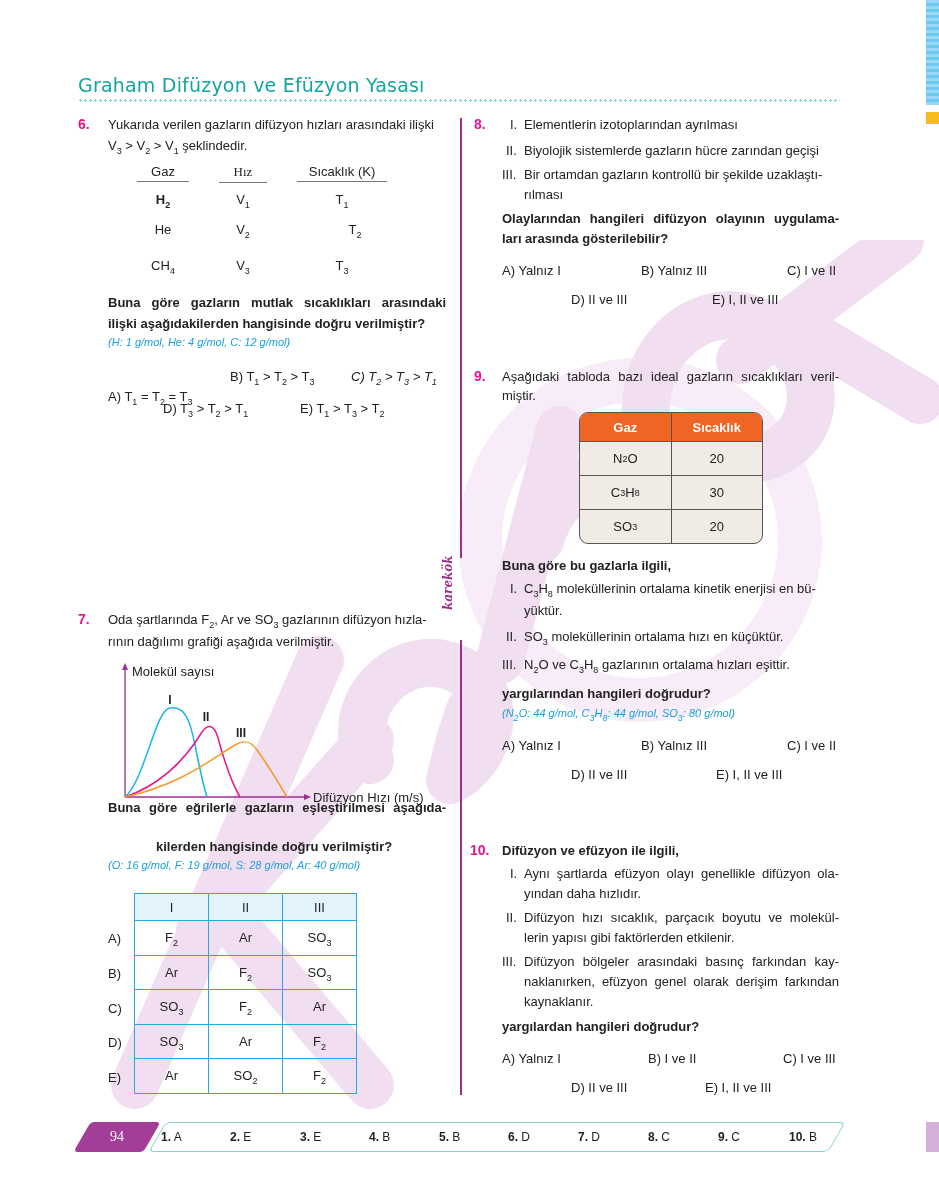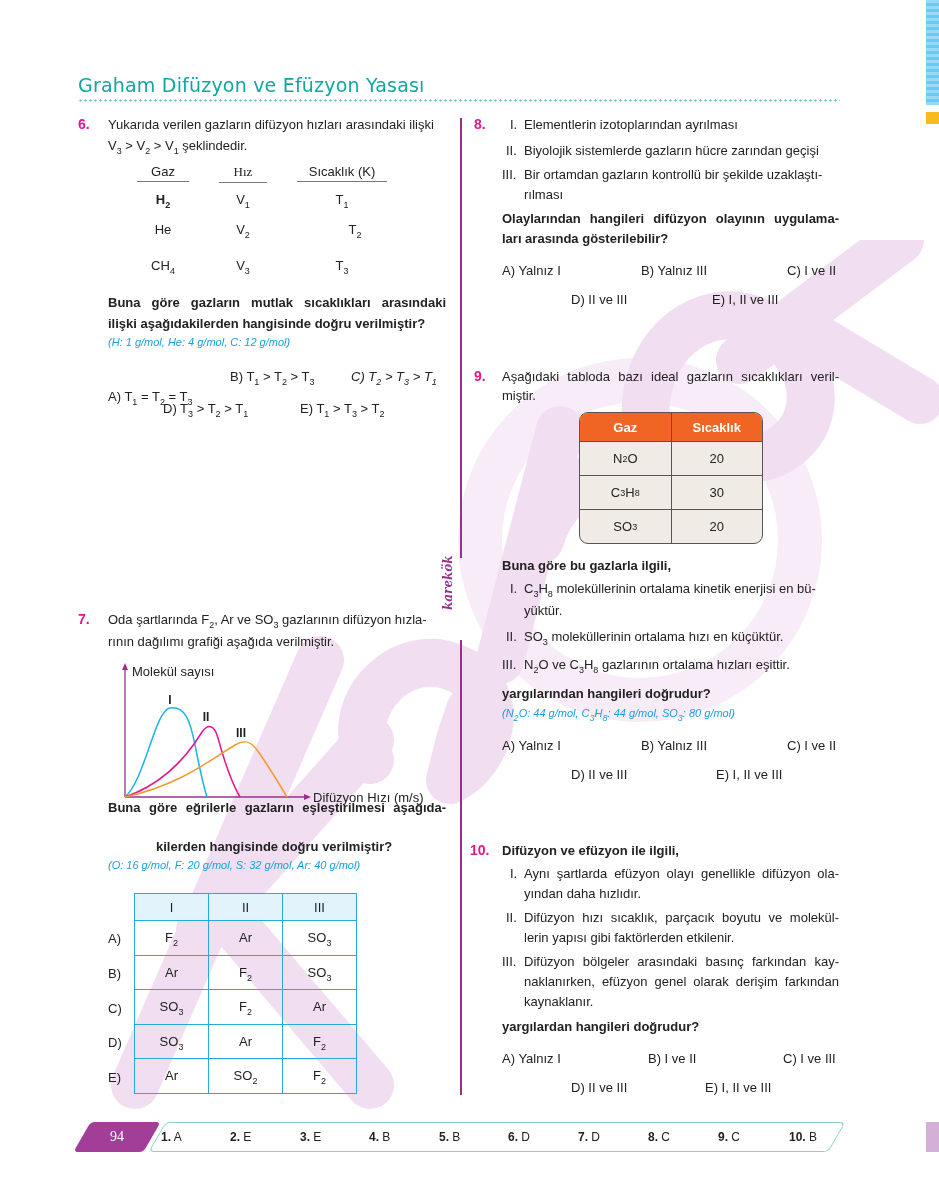--- a/index.html
+++ b/index.html
@@ -146,21 +146,21 @@
 
       <text x="22" y="16" font-family="Liberation Sans, sans-serif" font-size="13" fill="#222">Molekül sayısı</text>
       <text x="60" y="44" font-family="Liberation Sans, sans-serif" font-size="12" font-weight="bold" fill="#222" text-anchor="middle">I</text>
       <text x="96" y="61" font-family="Liberation Sans, sans-serif" font-size="12" font-weight="bold" fill="#222" text-anchor="middle">II</text>
       <text x="131" y="77" font-family="Liberation Sans, sans-serif" font-size="12" font-weight="bold" fill="#222" text-anchor="middle">III</text>
       <text x="203" y="142" font-family="Liberation Sans, sans-serif" font-size="13" fill="#222">Difüzyon Hızı (m/s)</text>
     </svg>
 
     <div class="txt bold" style="left:108px; top:797px; width:338px; text-align:justify; text-align-last:justify;">Buna göre eğrilerle gazların eşleştirilmesi aşağıda-</div>
     <div class="txt bold" style="left:108px; top:836px;margin-left:48px;">kilerden hangisinde doğru verilmiştir?</div>
-    <div class="hint" style="left:108px; top:859px;">(O: 16 g/mol, F: 20 g/mol, S: 32 g/mol, Ar: 40 g/mol)</div>
+    <div class="hint" style="left:108px; top:859px;">(O: 16 g/mol, F: 19 g/mol, S: 28 g/mol, Ar: 40 g/mol)</div>
 
     <div class="q7-label" style="top:931px;">A)</div>
     <div class="q7-label" style="top:966px;">B)</div>
     <div class="q7-label" style="top:1001px;">C)</div>
     <div class="q7-label" style="top:1035px;">D)</div>
     <div class="q7-label" style="top:1070px;">E)</div>
 
     <table class="q7-table">
       <tbody>
           <tr class="head">

